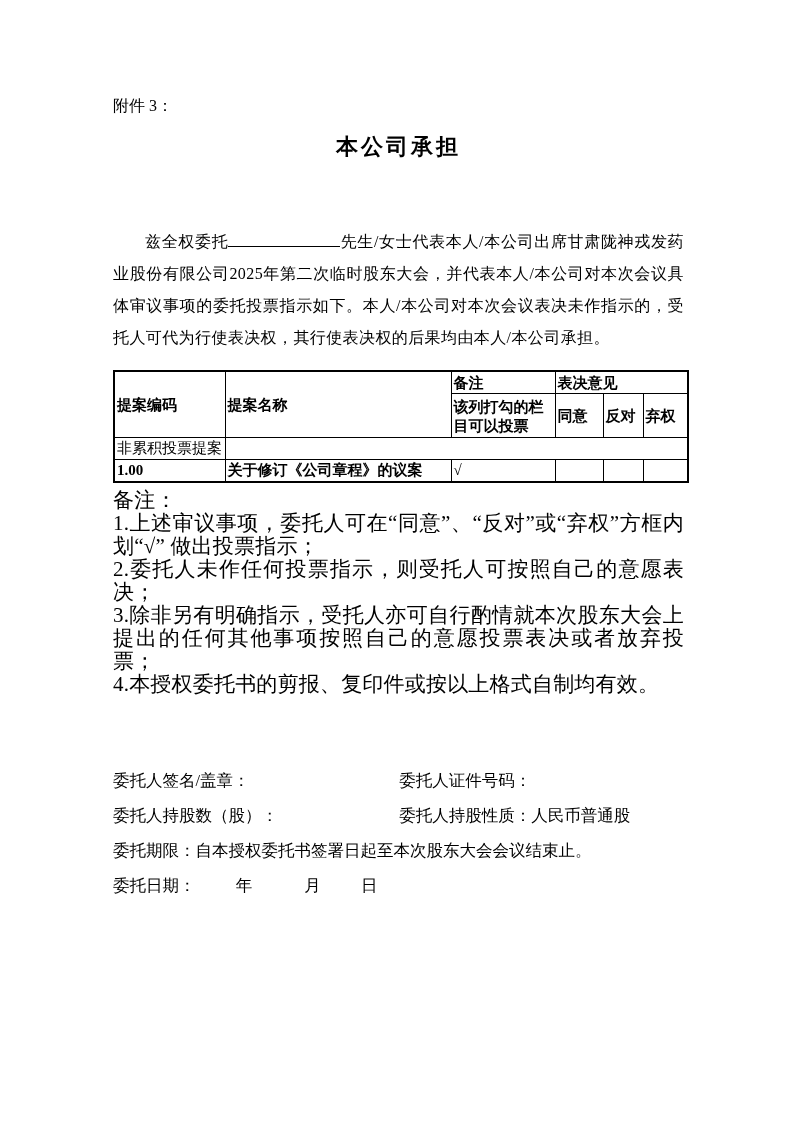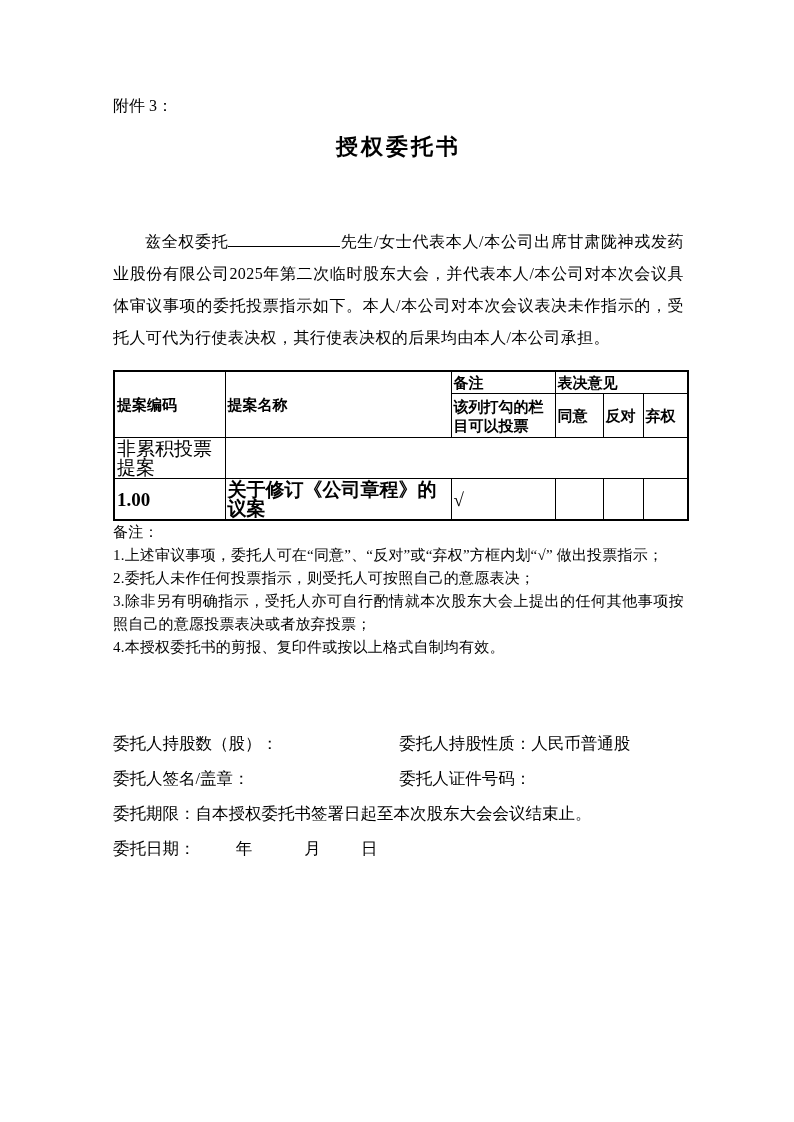--- a/index.html
+++ b/index.html
@@ -62,33 +62,34 @@
     vertical-align: middle;
     overflow: hidden;
   }
   table.proposal-table th {
     font-family: "Liberation Sans", "DejaVu Sans", sans-serif;
     font-weight: bold;
     font-size: 15px;
     line-height: 19px;
   }
   table.proposal-table td {
-    font-size: 19px;
+    font-size: 15px;
     line-height: 19px;
   }
   tr.hdr-row-1 { height: 17px; }
   tr.hdr-row-2 { height: 44px; }
   tr.section-row { height: 21px; }
   tr.proposal-row { height: 22px; font-weight: bold; }
   td.cell-name {
     text-align: left;
     padding-left: 12px;
   }
   .notes {
-    font-size: 15px;
+    margin-top: 6px;
+    font-size: 21px;
     line-height: 23px;
     letter-spacing: 0.2px;
   }
   .notes .note-item {
     text-align: justify;
   }
   .signature {
     margin-top: 74px;
     font-size: 16.5px;
   }
@@ -108,21 +109,21 @@
   .date-month { margin-left: 48px; }
   .date-day   { margin-left: 36px; }
 </style>
 </head>
 <body>
 
 <div class="page">
 
   <div class="attachment-label">附件 3：</div>
 
-  <div class="doc-title">授权委托书</div>
+  <div class="doc-title">本公司承担</div>
 
   <p class="body-paragraph"><span>兹全权委托</span><span class="blank-line"></span><span>先生/女士代表本人/本公司出席甘肃陇神戎发药业股份有限公司2025年第二次临时股东大会，并代表本人/本公司对本次会议具体审议事项的委托投票指示如下。本人/本公司对本次会议表决未作指示的，受托人可代为行使表决权，其行使表决权的后果均由本人/本公司承担。</span></p>
 
   <table class="proposal-table">
     <colgroup>
       <col style="width:111px">
       <col style="width:226px">
       <col style="width:104px">
       <col style="width:48px">
       <col style="width:40px">
@@ -159,26 +160,26 @@
   <div class="notes">
     <div class="note-heading">备注：</div>
     <div class="note-item">1.上述审议事项，委托人可在“同意”、“反对”或“弃权”方框内划“√”  做出投票指示；</div>
     <div class="note-item">2.委托人未作任何投票指示，则受托人可按照自己的意愿表决；</div>
     <div class="note-item">3.除非另有明确指示，受托人亦可自行酌情就本次股东大会上提出的任何其他事项按照自己的意愿投票表决或者放弃投票；</div>
     <div class="note-item">4.本授权委托书的剪报、复印件或按以上格式自制均有效。</div>
   </div>
 
   <div class="signature">
     <div class="sig-row">
+      <span class="sig-left">委托人签名/盖章：</span>
+      <span class="sig-right">委托人证件号码：</span>
+    </div>
+    <div class="sig-row">
       <span class="sig-left">委托人持股数（股）：</span>
       <span class="sig-right">委托人持股性质：人民币普通股</span>
-    </div>
-    <div class="sig-row">
-      <span class="sig-left">委托人签名/盖章：</span>
-      <span class="sig-right">委托人证件号码：</span>
     </div>
     <div class="sig-row">
       <span>委托期限：自本授权委托书签署日起至本次股东大会会议结束止。</span>
     </div>
     <div class="sig-row">
       <span>委托日期：</span>
       <span class="date-year">年</span>
       <span class="date-month">月</span>
       <span class="date-day">日</span>
     </div>

